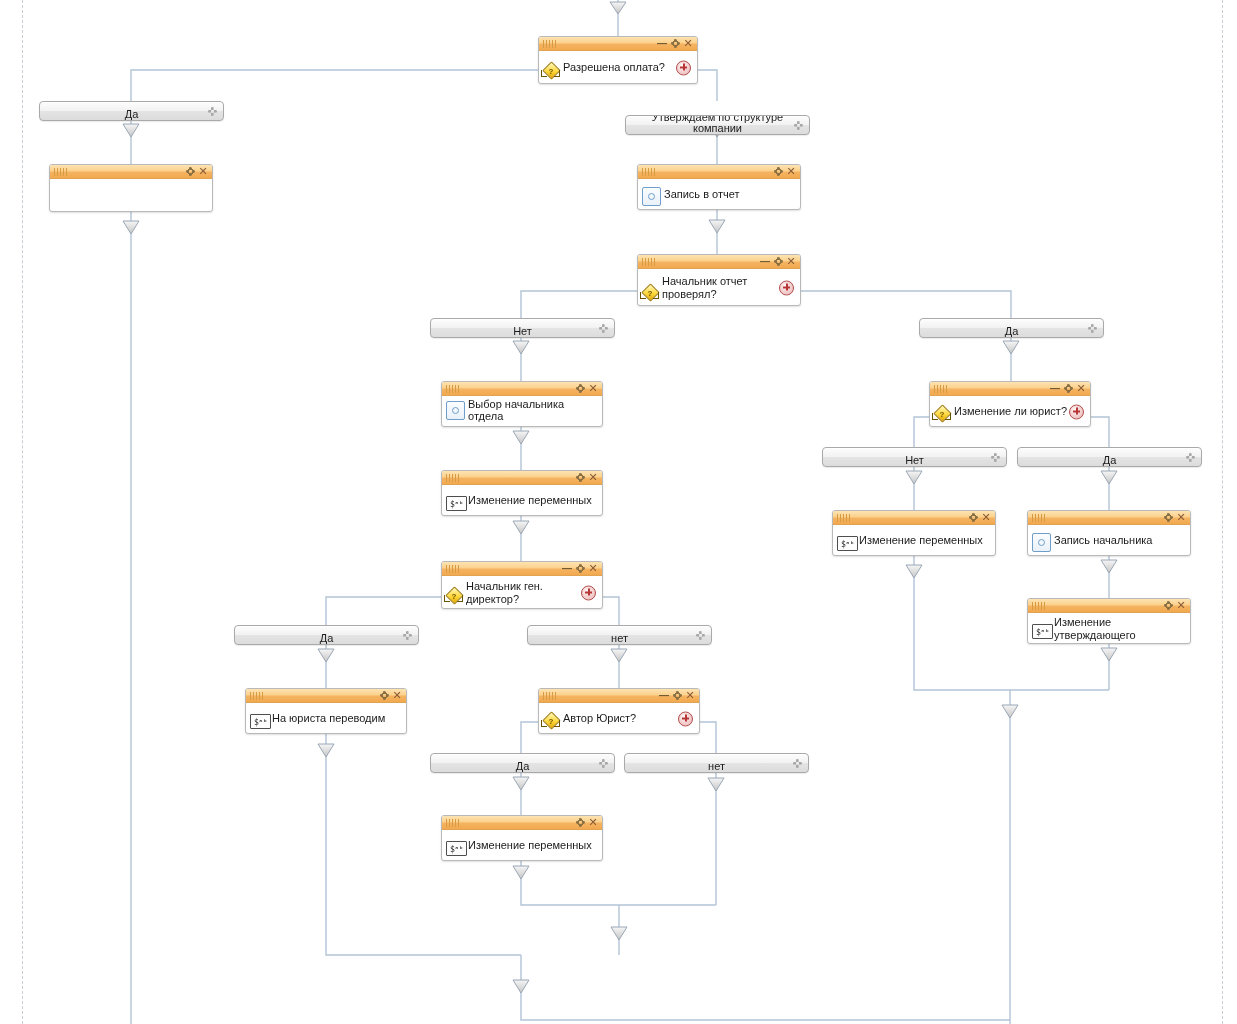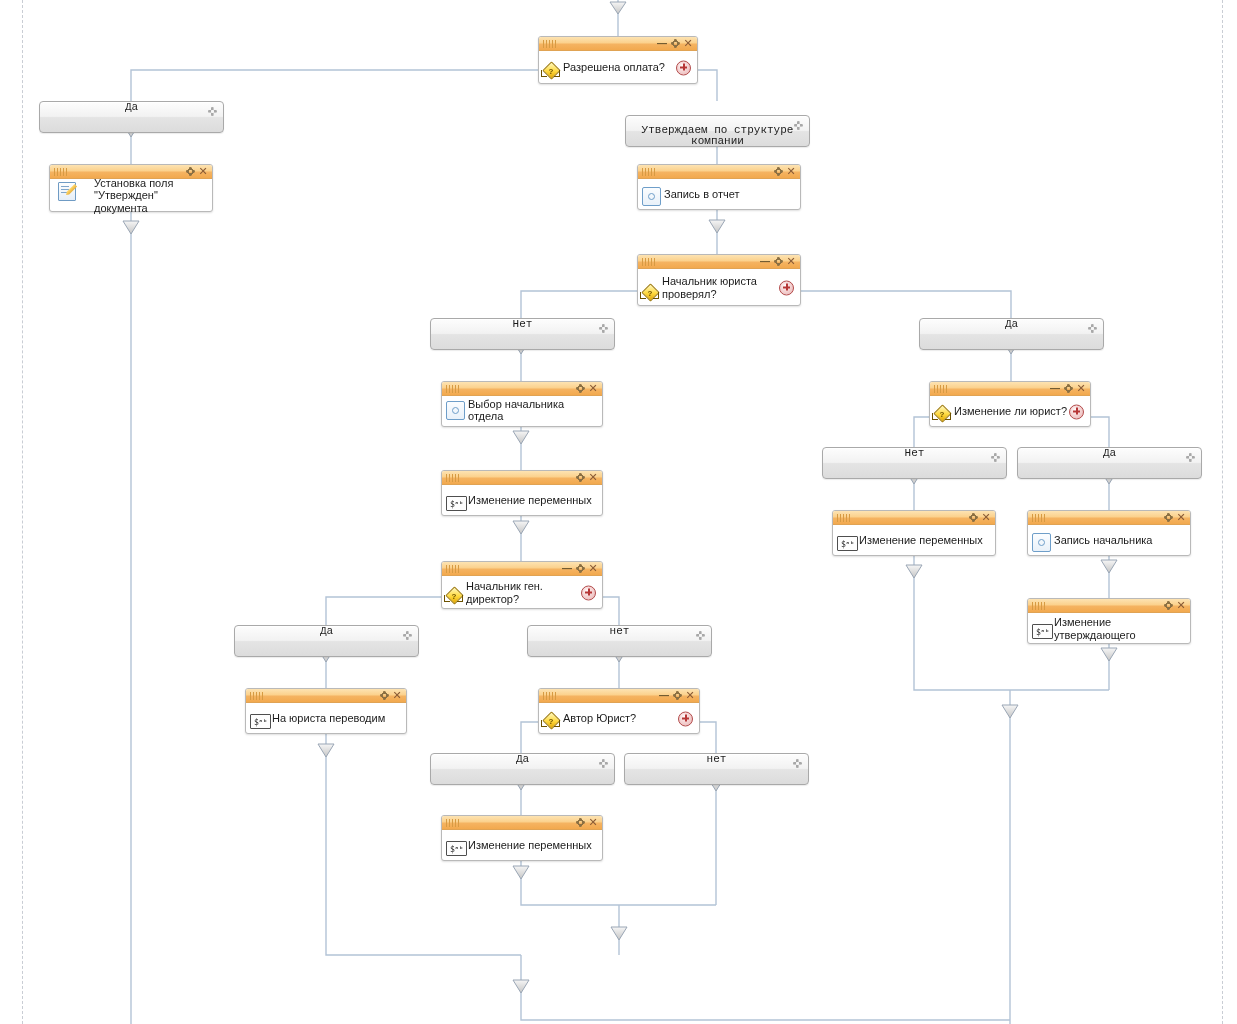--- a/index.html
+++ b/index.html
@@ -165,30 +165,29 @@
     cursor:pointer;
   }
   .plus-btn::before,.plus-btn::after{
     content:"";position:absolute;background:#b63636;
   }
   .plus-btn::before{left:2.5px;top:5.5px;width:7px;height:2px;}
   .plus-btn::after{left:5.5px;top:2.5px;width:2px;height:7px;}
 
   
   .pill{
-    position:absolute;height:32px;
+    position:absolute;height:20px;
     background:linear-gradient(to bottom,#fdfdfd 0%,#f2f2f2 48%,#e4e4e4 52%,#dcdcdc 100%);
     border:1px solid #a9a9a9;
     border-radius:4px;
     box-sizing:border-box;
-    display:flex;align-items:flex-start;justify-content:center;
+    display:flex;align-items:flex-end;justify-content:center;
     box-shadow:0 1px 1px rgba(0,0,0,.08), inset 0 1px 0 #ffffff;
     z-index:6;
     overflow:hidden;
-    font-family:Liberation Mono, monospace;
   }
   .pill .ptext{
     font-size:11px;color:#1b1b1b;line-height:11px;
     text-align:center;white-space:pre-line;
   }
   .pill .pgear{position:absolute;right:6px;top:5px;}
   .pill.two-line .ptext{line-height:11px;margin-top:9px;}
 
   svg .wire{stroke:#b3c3d6;stroke-width:1.4;fill:none;}
   svg .arrowhead{fill:url(#arrGrad);stroke:#9aa6b5;stroke-width:1;}
@@ -366,25 +365,20 @@
       </div>
       <div class="node" style="left: 49px; top: 164px; width: 164px; height: 48px;">
         <div class="titlebar">
           <span class="grip"></span>
           <span class="tb-spacer"></span>
           <span class="tb-btn">
             <span class="gear"></span>
           </span>
           <span class="tb-btn tb-close">✕</span>
         </div>
-        <div class="body" style="height: 33px;">
-          <span class="n-icon ic-doc"></span>
-          <div class="label">Установка поля
-"Утвержден" документа</div>
-        </div>
       </div>
       <div class="node" style="left: 637px; top: 164px; width: 164px; height: 46px;">
         <div class="titlebar">
           <span class="grip"></span>
           <span class="tb-spacer"></span>
           <span class="tb-btn">
             <span class="gear"></span>
           </span>
           <span class="tb-btn tb-close">✕</span>
         </div>
@@ -403,21 +397,21 @@
           </span>
           <span class="tb-btn tb-close">✕</span>
         </div>
         <div class="body" style="height: 37px;">
           <span class="n-icon ic-cond">
             <span class="arrL"></span>
             <span class="dia"></span>
             <span class="qm">?</span>
             <span class="arrR"></span>
           </span>
-          <div class="label">Начальник юриста
+          <div class="label">Начальник отчет
 проверял?</div>
           <span class="plus-btn"></span>
         </div>
       </div>
       <div class="node" style="left: 441px; top: 381px; width: 162px; height: 46px;">
         <div class="titlebar">
           <span class="grip"></span>
           <span class="tb-spacer"></span>
           <span class="tb-btn">
             <span class="gear"></span>

